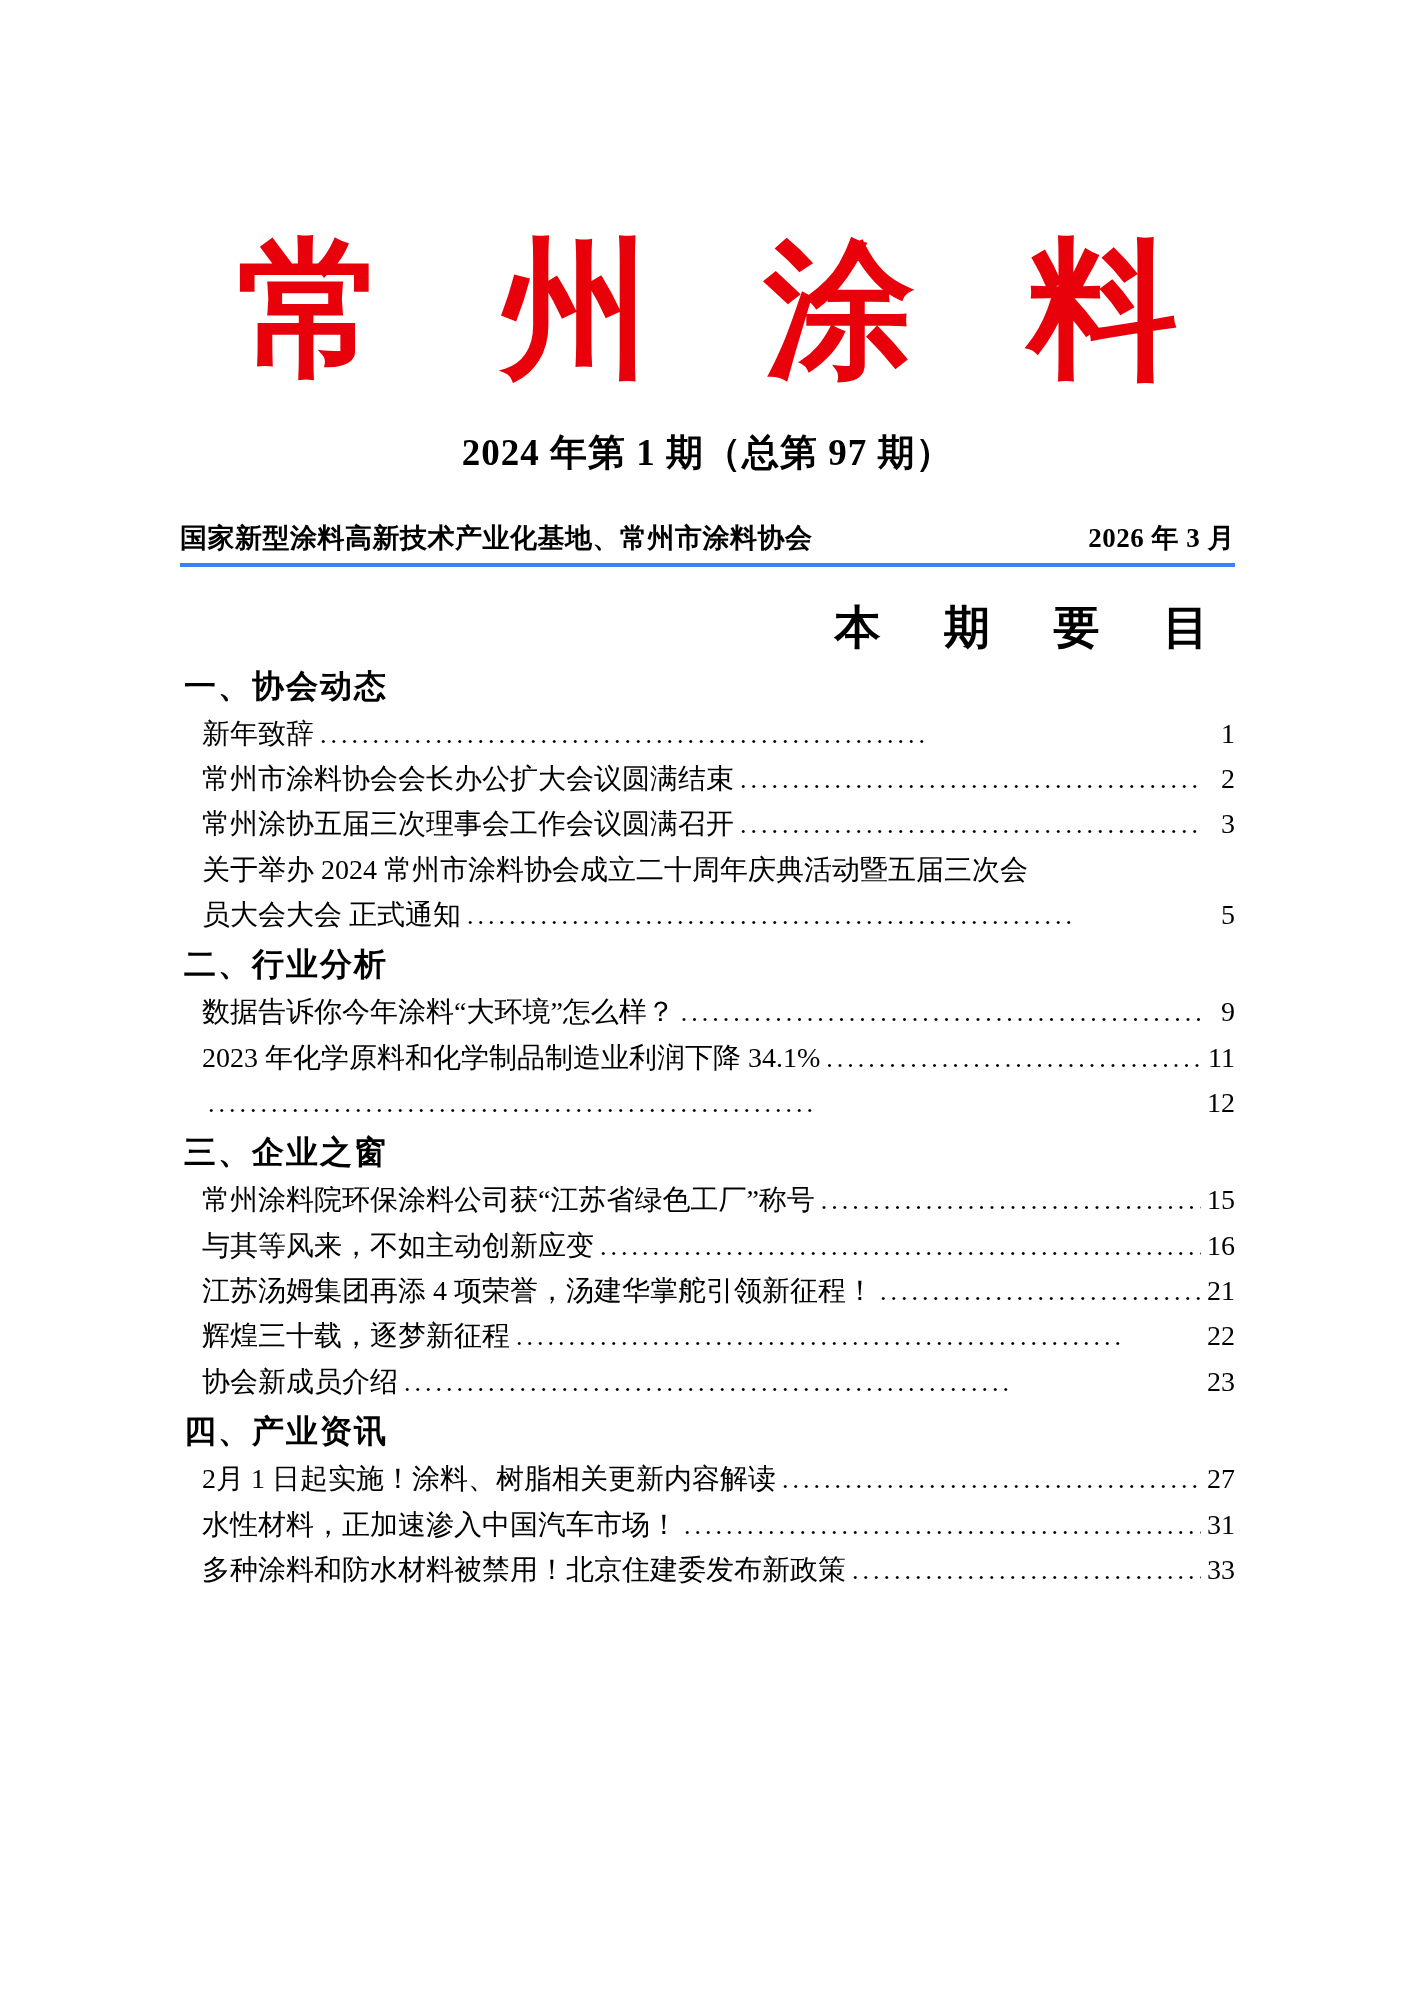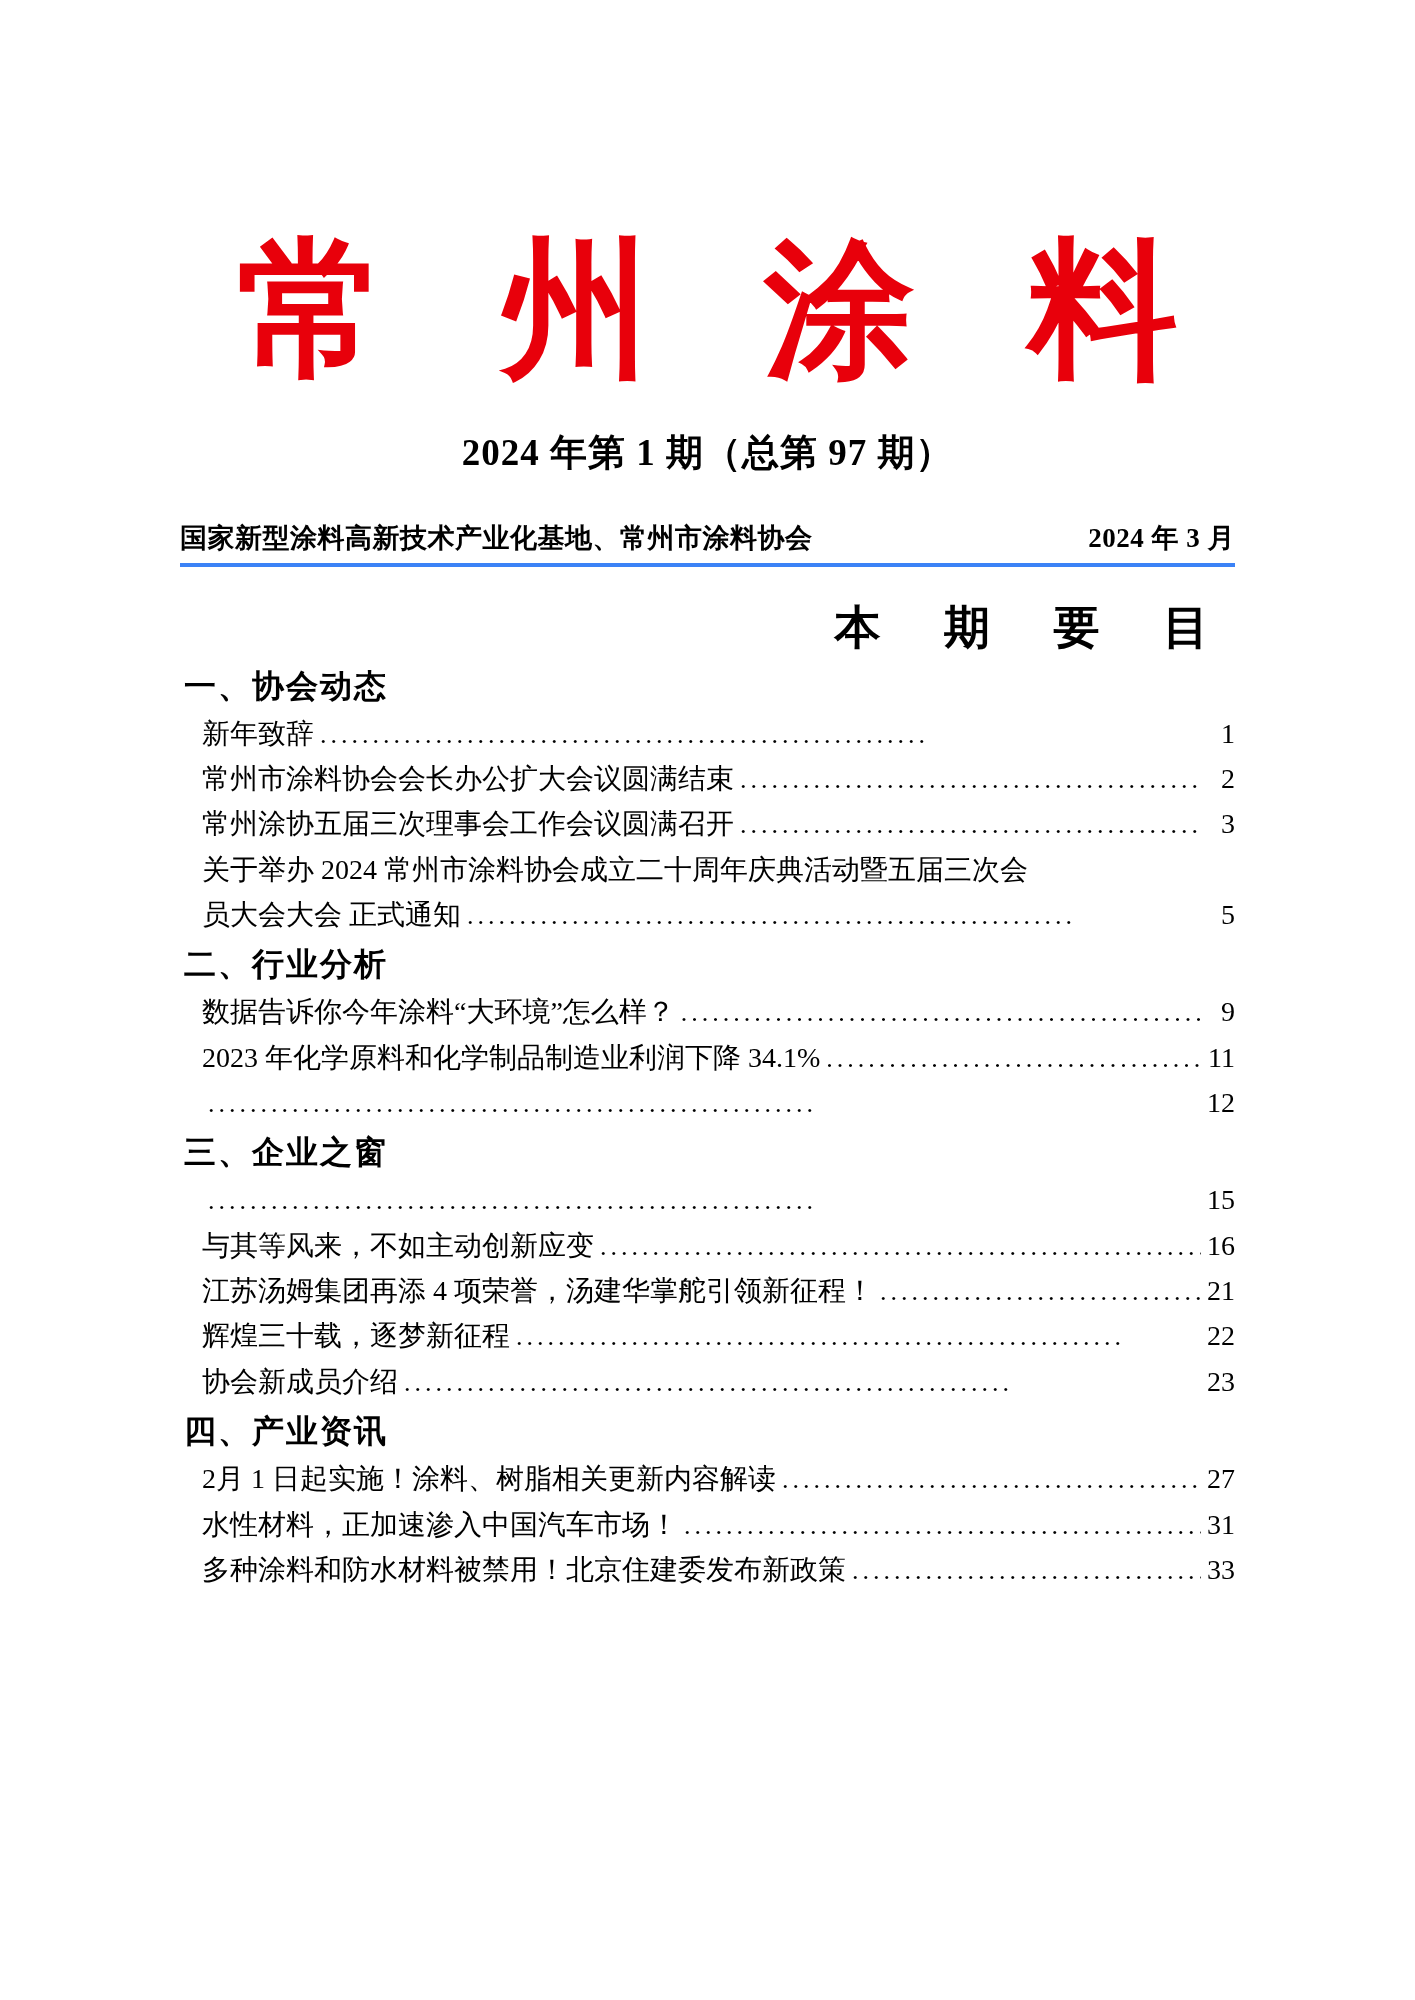--- a/index.html
+++ b/index.html
@@ -121,21 +121,21 @@
 <body>
 
 <div class="page">
 
   <div class="masthead">常 州 涂 料</div>
 
   <div class="issue-line">2024 年第 1 期（总第 97 期）</div>
 
   <div class="org-bar">
     <div class="org-name">国家新型涂料高新技术产业化基地、常州市涂料协会</div>
-    <div class="org-date">2024 年 3 月</div>
+    <div class="org-date">2026 年 3 月</div>
   </div>
 
   <div class="toc-title">本 期 要 目</div>
 
   <div class="section">
     <div class="section-heading">一、协会动态</div>
 
     <div class="entry">
       <span class="entry-text">新年致辞</span>
       <span class="entry-dots">..........................................................</span>
@@ -182,20 +182,21 @@
     <div class="entry">
       <span class="entry-dots">..........................................................</span>
       <span class="entry-page">12</span>
     </div>
   </div>
 
   <div class="section">
     <div class="section-heading">三、企业之窗</div>
 
     <div class="entry">
+      <span class="entry-text">常州涂料院环保涂料公司获“江苏省绿色工厂”称号</span>
       <span class="entry-dots">..........................................................</span>
       <span class="entry-page">15</span>
     </div>
 
     <div class="entry">
       <span class="entry-text">与其等风来，不如主动创新应变</span>
       <span class="entry-dots">..........................................................</span>
       <span class="entry-page">16</span>
     </div>
 

